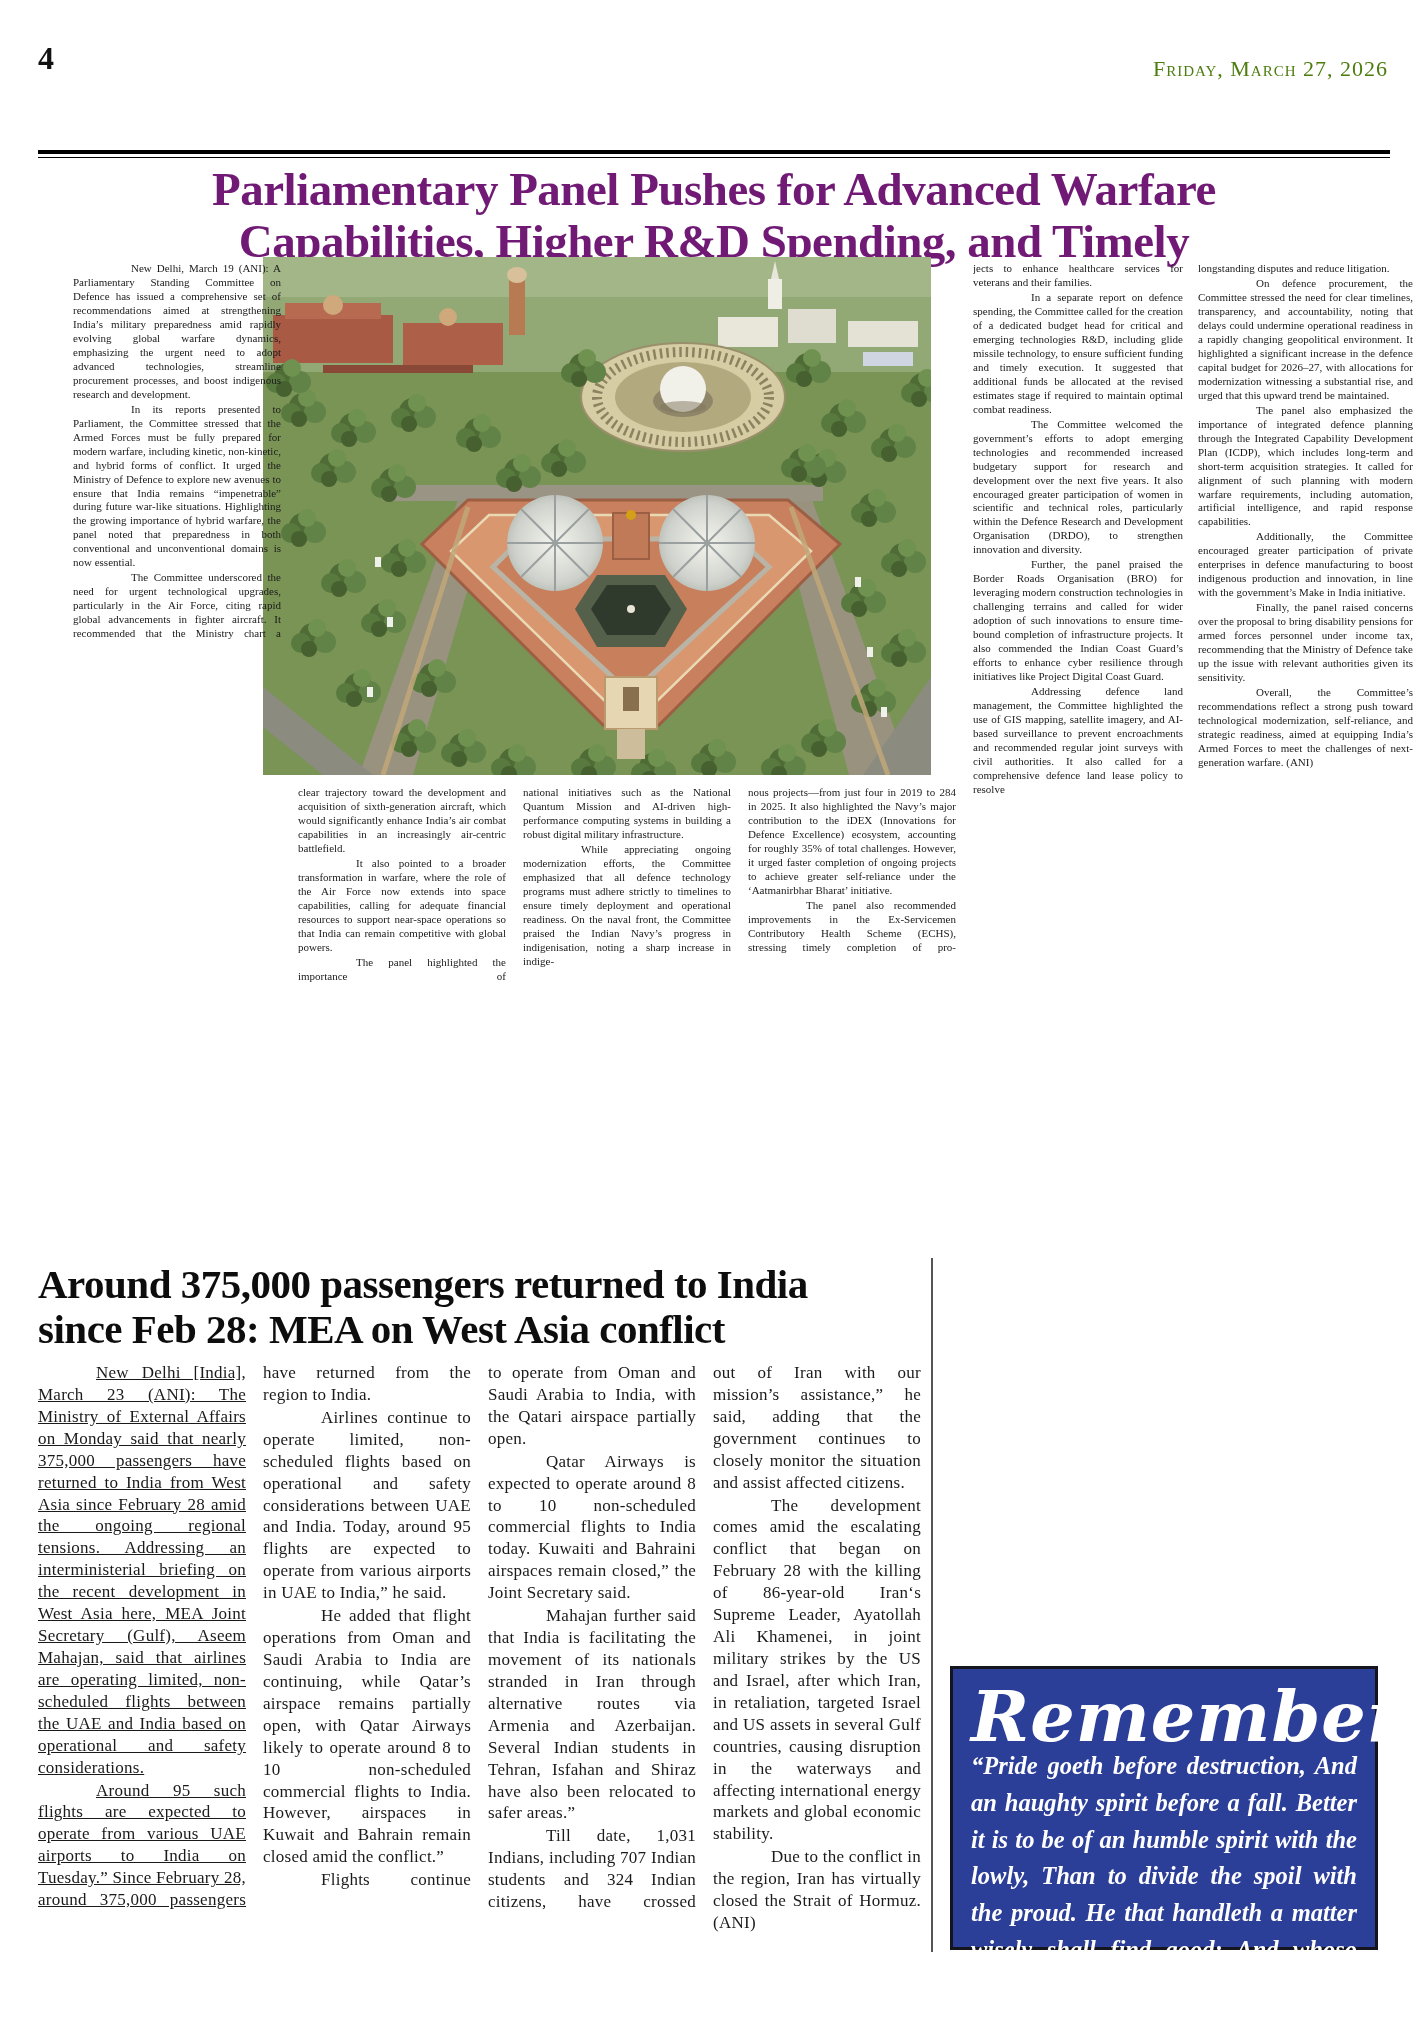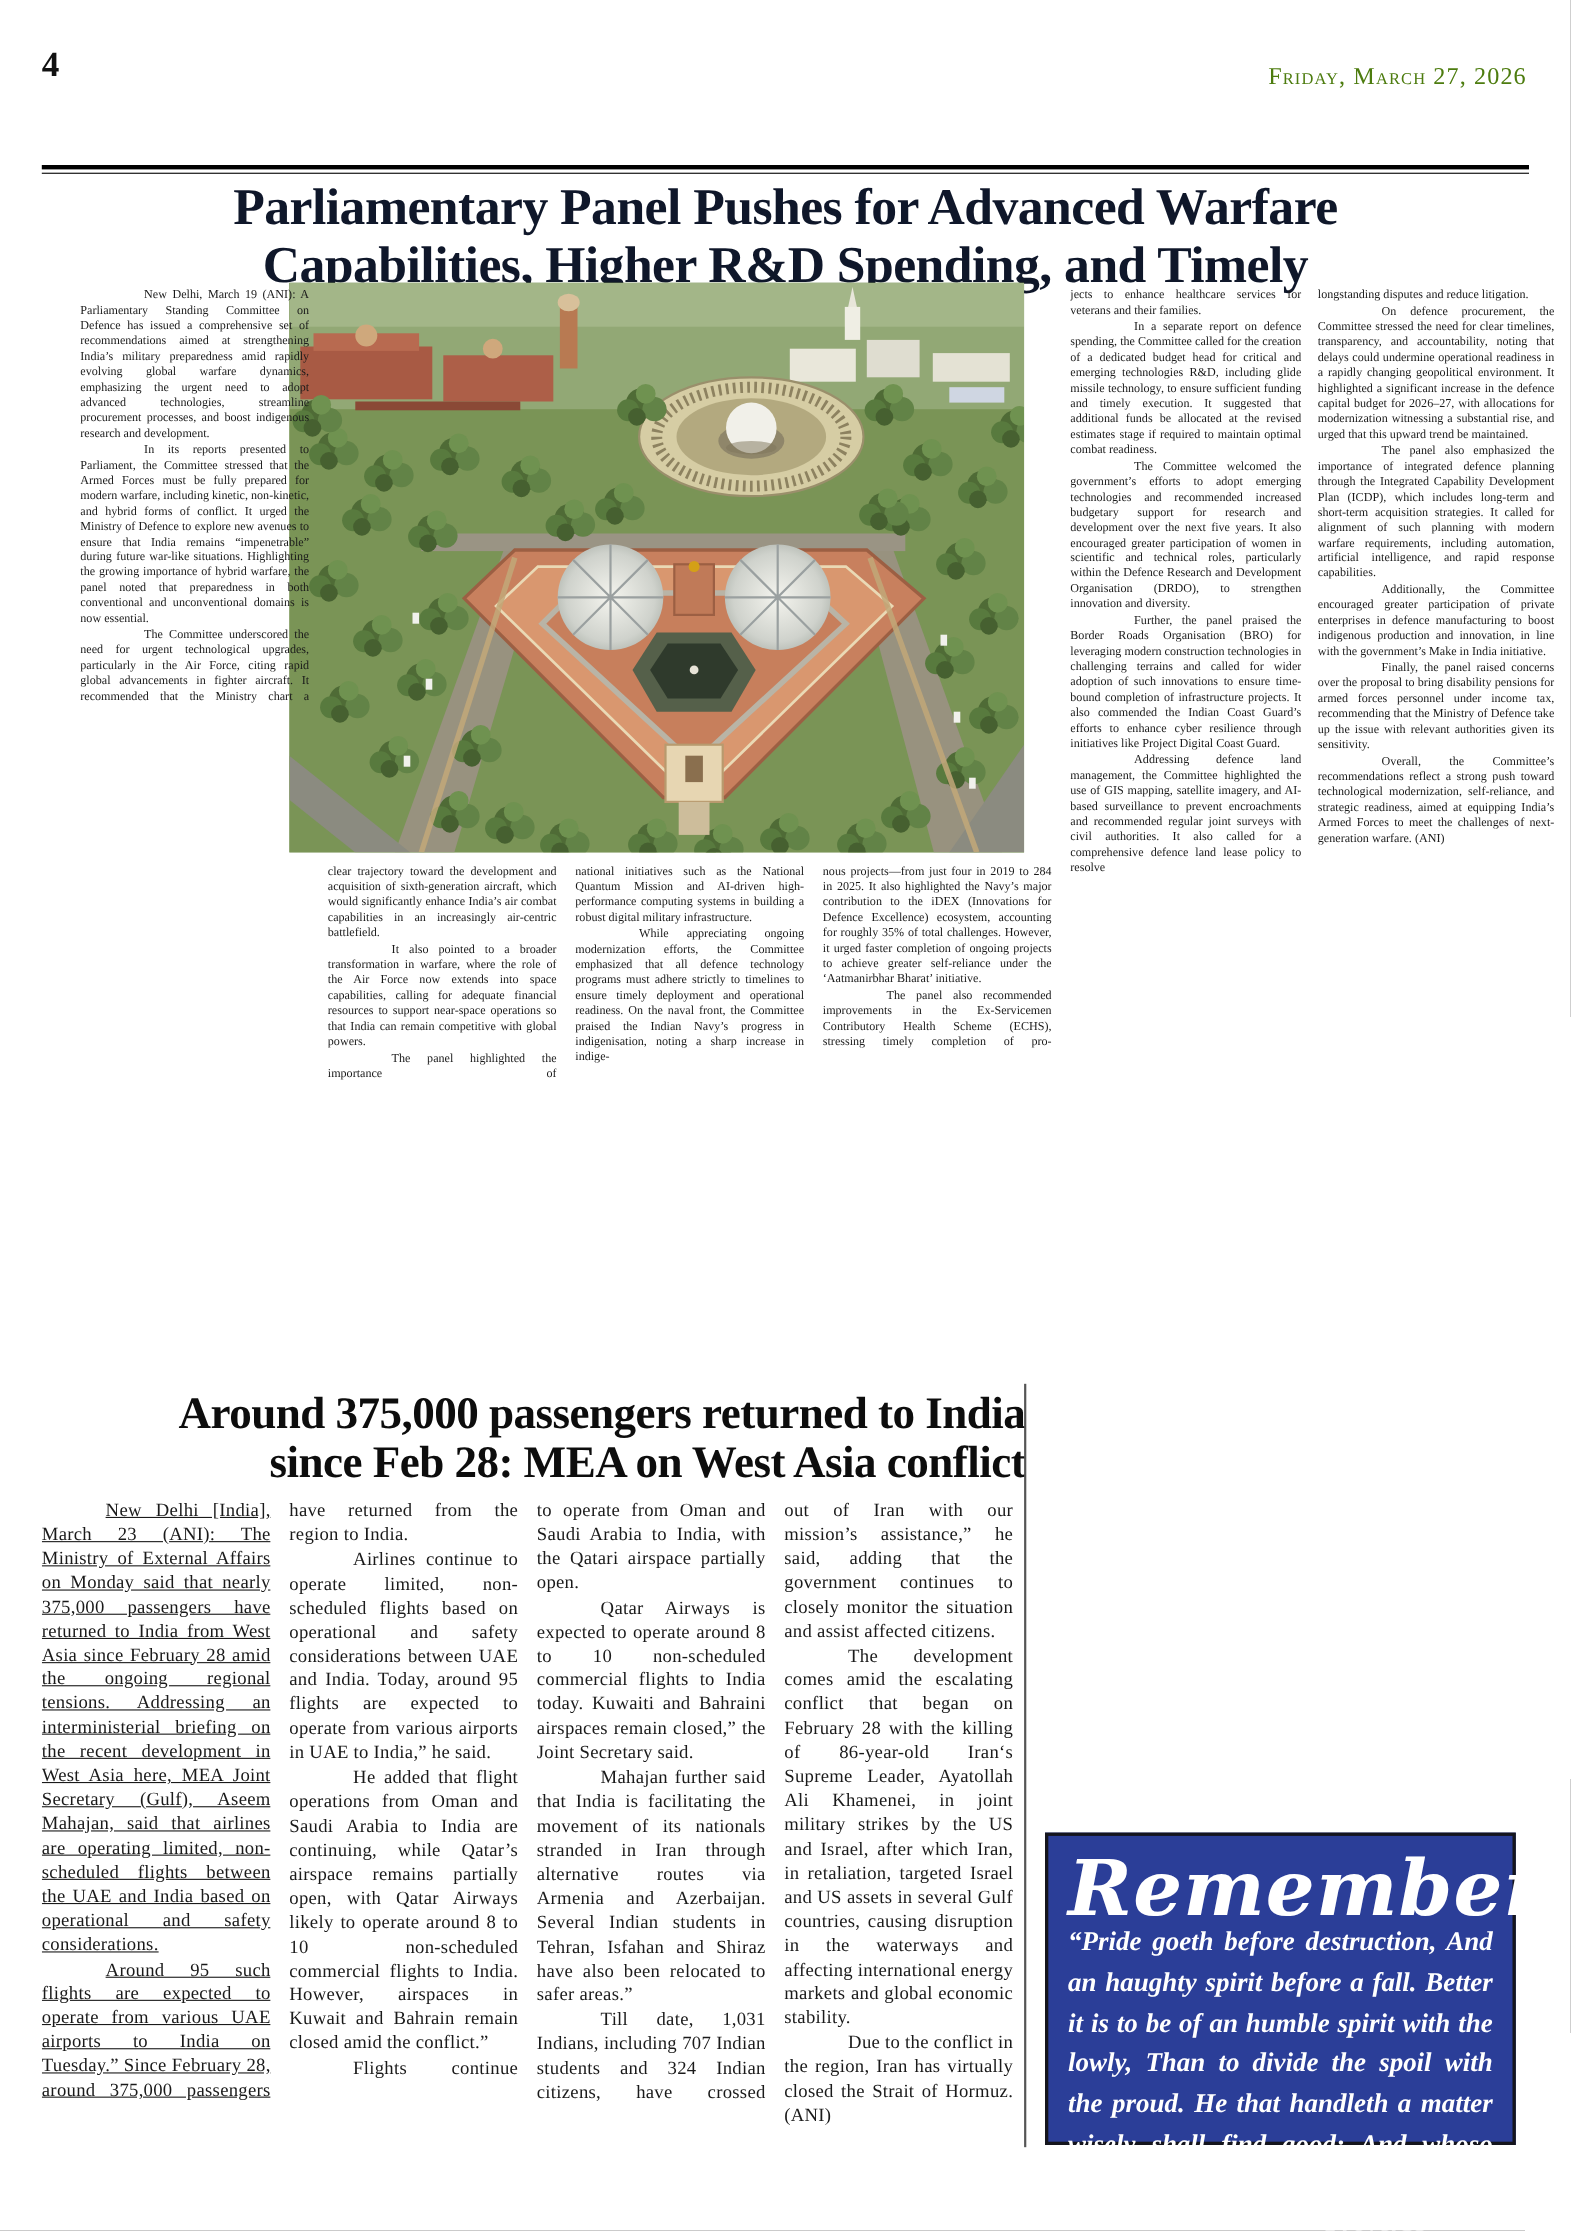--- a/index.html
+++ b/index.html
@@ -7,39 +7,39 @@
     position:relative;width:1428px;height:2028px;background:#ffffff;
     font-family:"Liberation Serif",serif;color:#1a1a1a;overflow:hidden;
     margin:0 auto;
   }
   
   .pagenum{position:absolute;left:38px;top:40px;font-size:32px;font-weight:bold;color:#111;}
   .pagedate{position:absolute;right:40px;top:56px;font-size:22px;font-variant:small-caps;letter-spacing:1px;color:#4d7c0f;}
   .hrule{position:absolute;left:38px;top:150px;width:1352px;height:3px;border-top:4px solid #000;border-bottom:1px solid #000;}
   
   .headline1{position:absolute;left:64px;top:164px;width:1300px;text-align:center;
-    font-weight:bold;color:#0f172a;font-size:47px;line-height:1.1;letter-spacing:-0.5px;}
+    font-weight:bold;color:#701a75;font-size:47px;line-height:1.1;letter-spacing:-0.5px;}
   
   .photo{position:absolute;left:263px;top:257px;width:668px;height:518px;overflow:hidden;background:#7a9456;}
   .photo svg{display:block;}
   
   .col{position:absolute;text-align:justify;overflow:hidden;}
   .a1{font-size:11px;line-height:1.27;margin-left:35px;}
   .a2{font-size:17px;line-height:1.29;letter-spacing:0.25px;}
   .col p{margin:0 0 1px 0;}
   .col p.ind{text-indent:58px;}
   .col p.flow{text-align-last:justify;}
   .c1{left:38px;top:262px;width:208px;height:984px;}
   .c2{left:263px;top:786px;width:208px;height:460px;}
   .c3{left:488px;top:786px;width:208px;height:460px;}
   .c4{left:713px;top:786px;width:208px;height:460px;}
   .c5{left:938px;top:262px;width:210px;height:1384px;}
   .c6{left:1163px;top:262px;width:215px;height:1384px;}
   
-  .headline2{position:absolute;left:38px;top:1262px;width:894px;text-align:right;
+  .headline2{position:absolute;left:38px;top:1262px;width:894px;text-align:left;
     font-weight:bold;color:#0d0d0d;font-size:41px;line-height:1.1;letter-spacing:-0.5px;}
   .d1{left:38px;top:1362px;width:208px;height:655px;text-decoration:underline;}
   .d2{left:263px;top:1362px;width:208px;height:655px;}
   .d3{left:488px;top:1362px;width:208px;height:655px;}
   .d4{left:713px;top:1362px;width:208px;height:655px;}
   
   .vrule{position:absolute;left:931px;top:1258px;width:2px;height:694px;background:#555;}
   
   .remember{position:absolute;left:950px;top:1666px;width:428px;height:284px;
     background:#2b3e98;border:3px solid #15151d;box-sizing:border-box;

